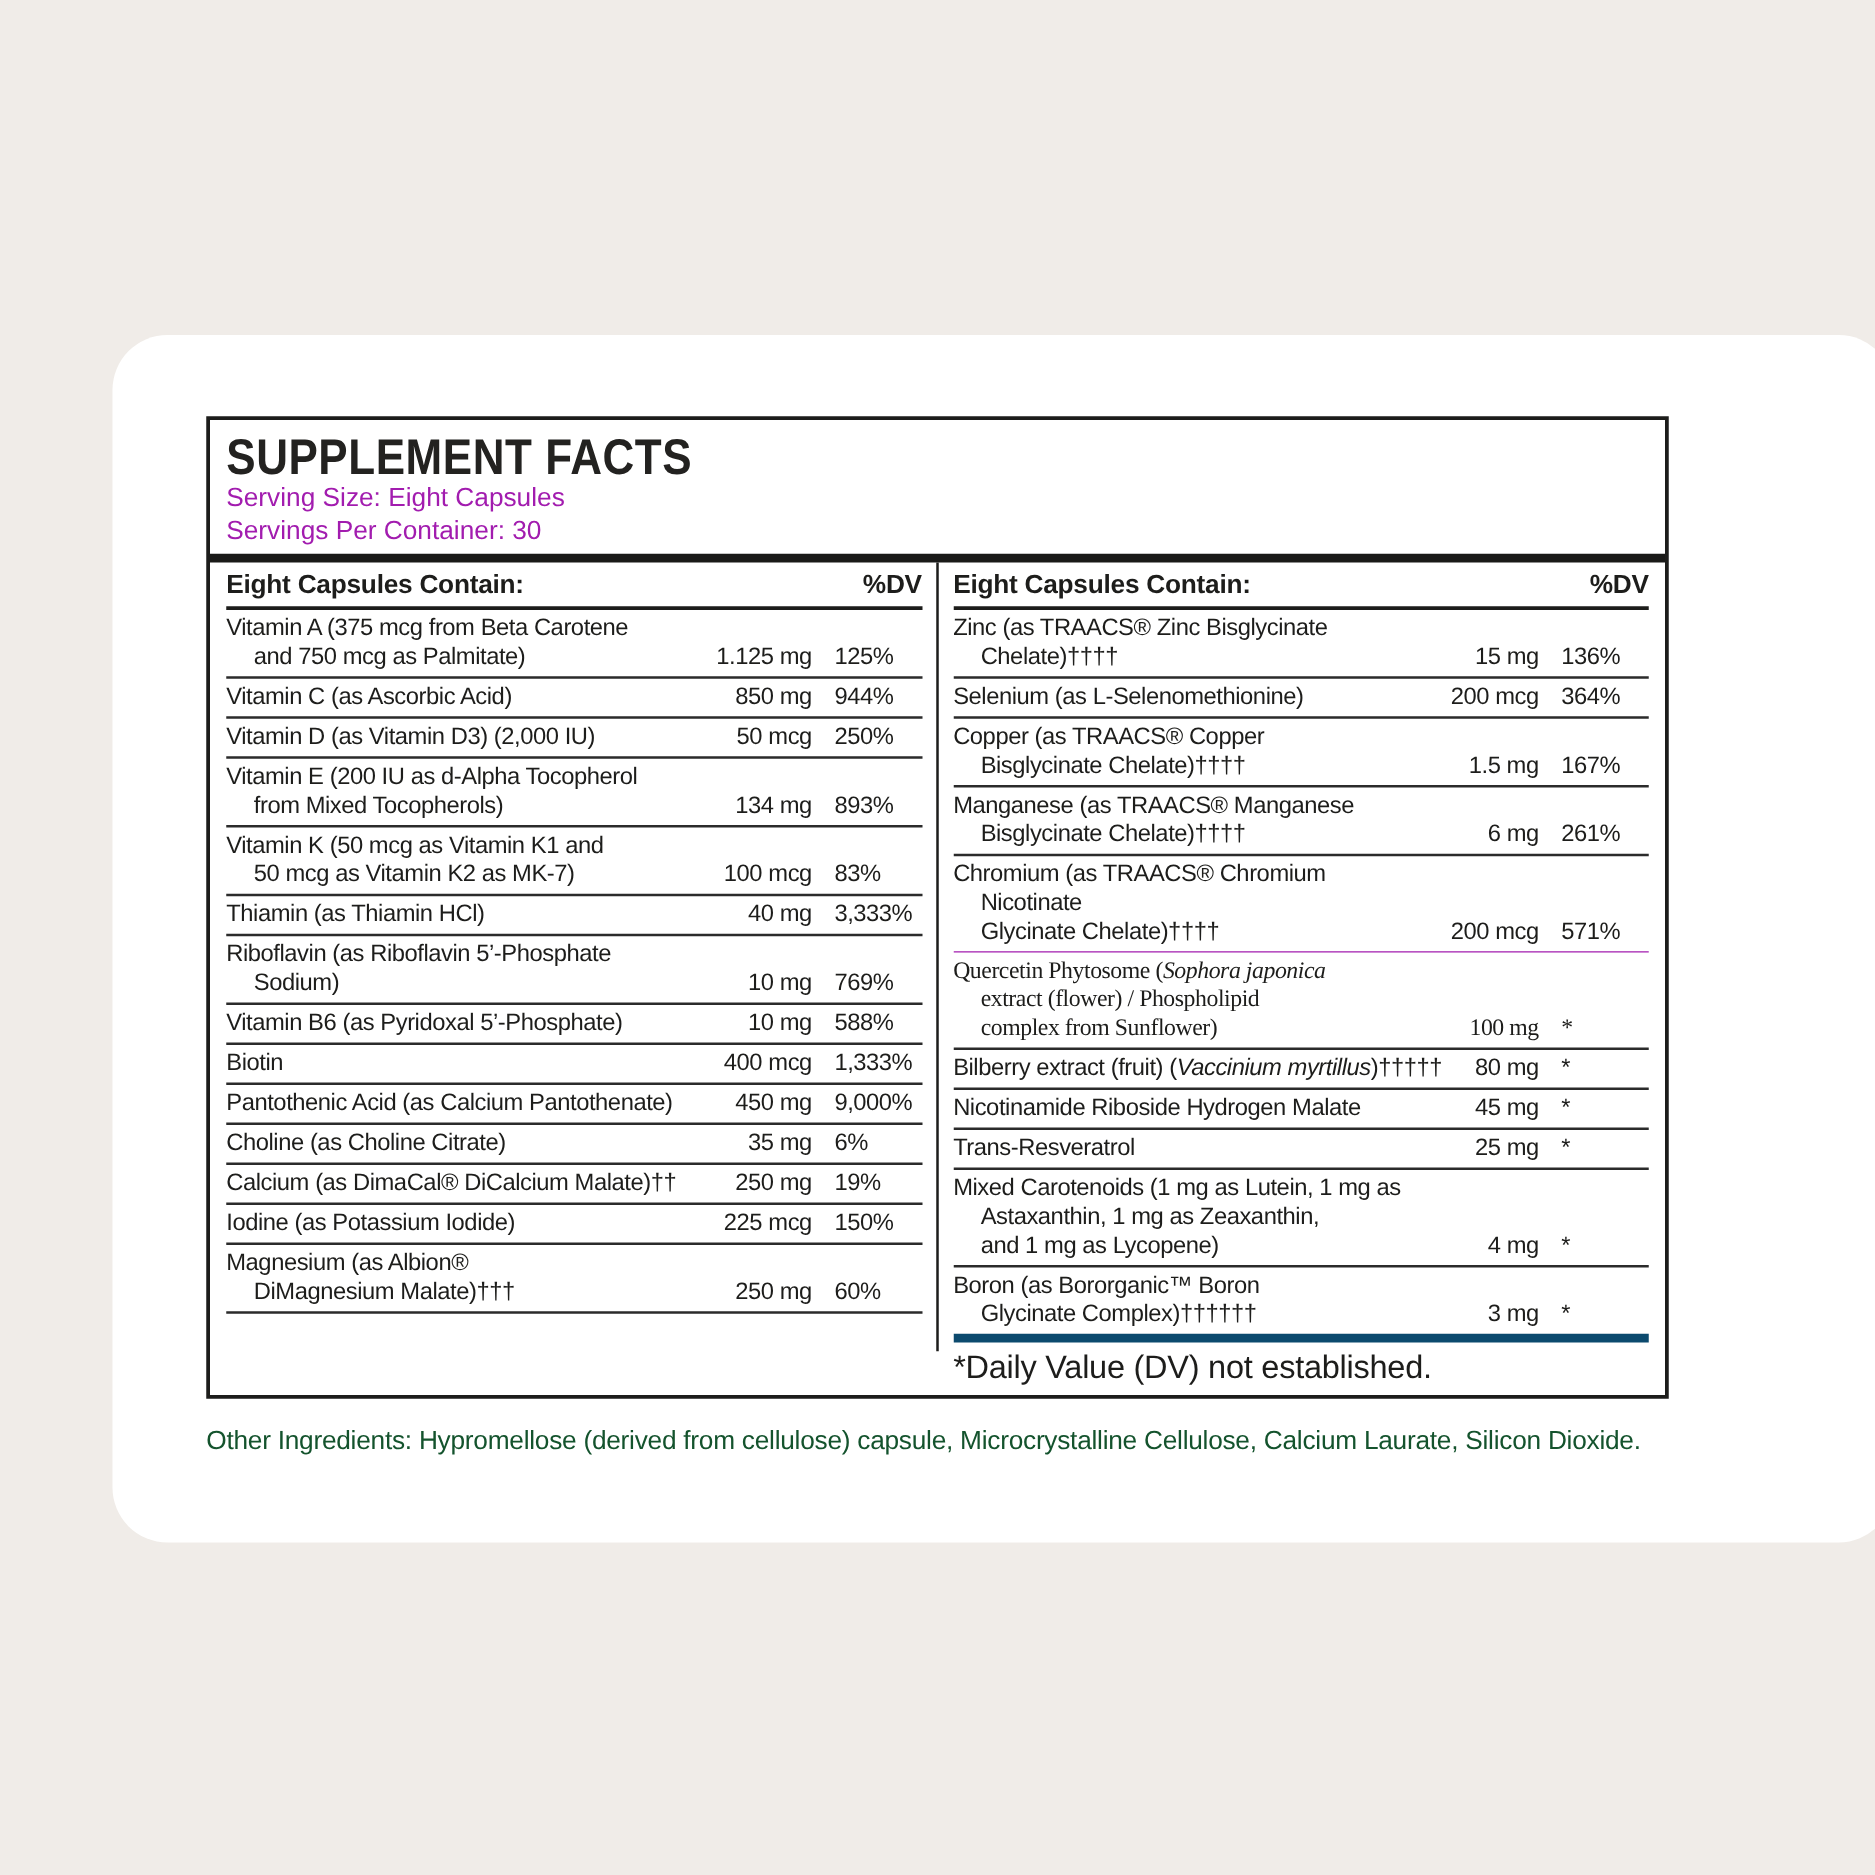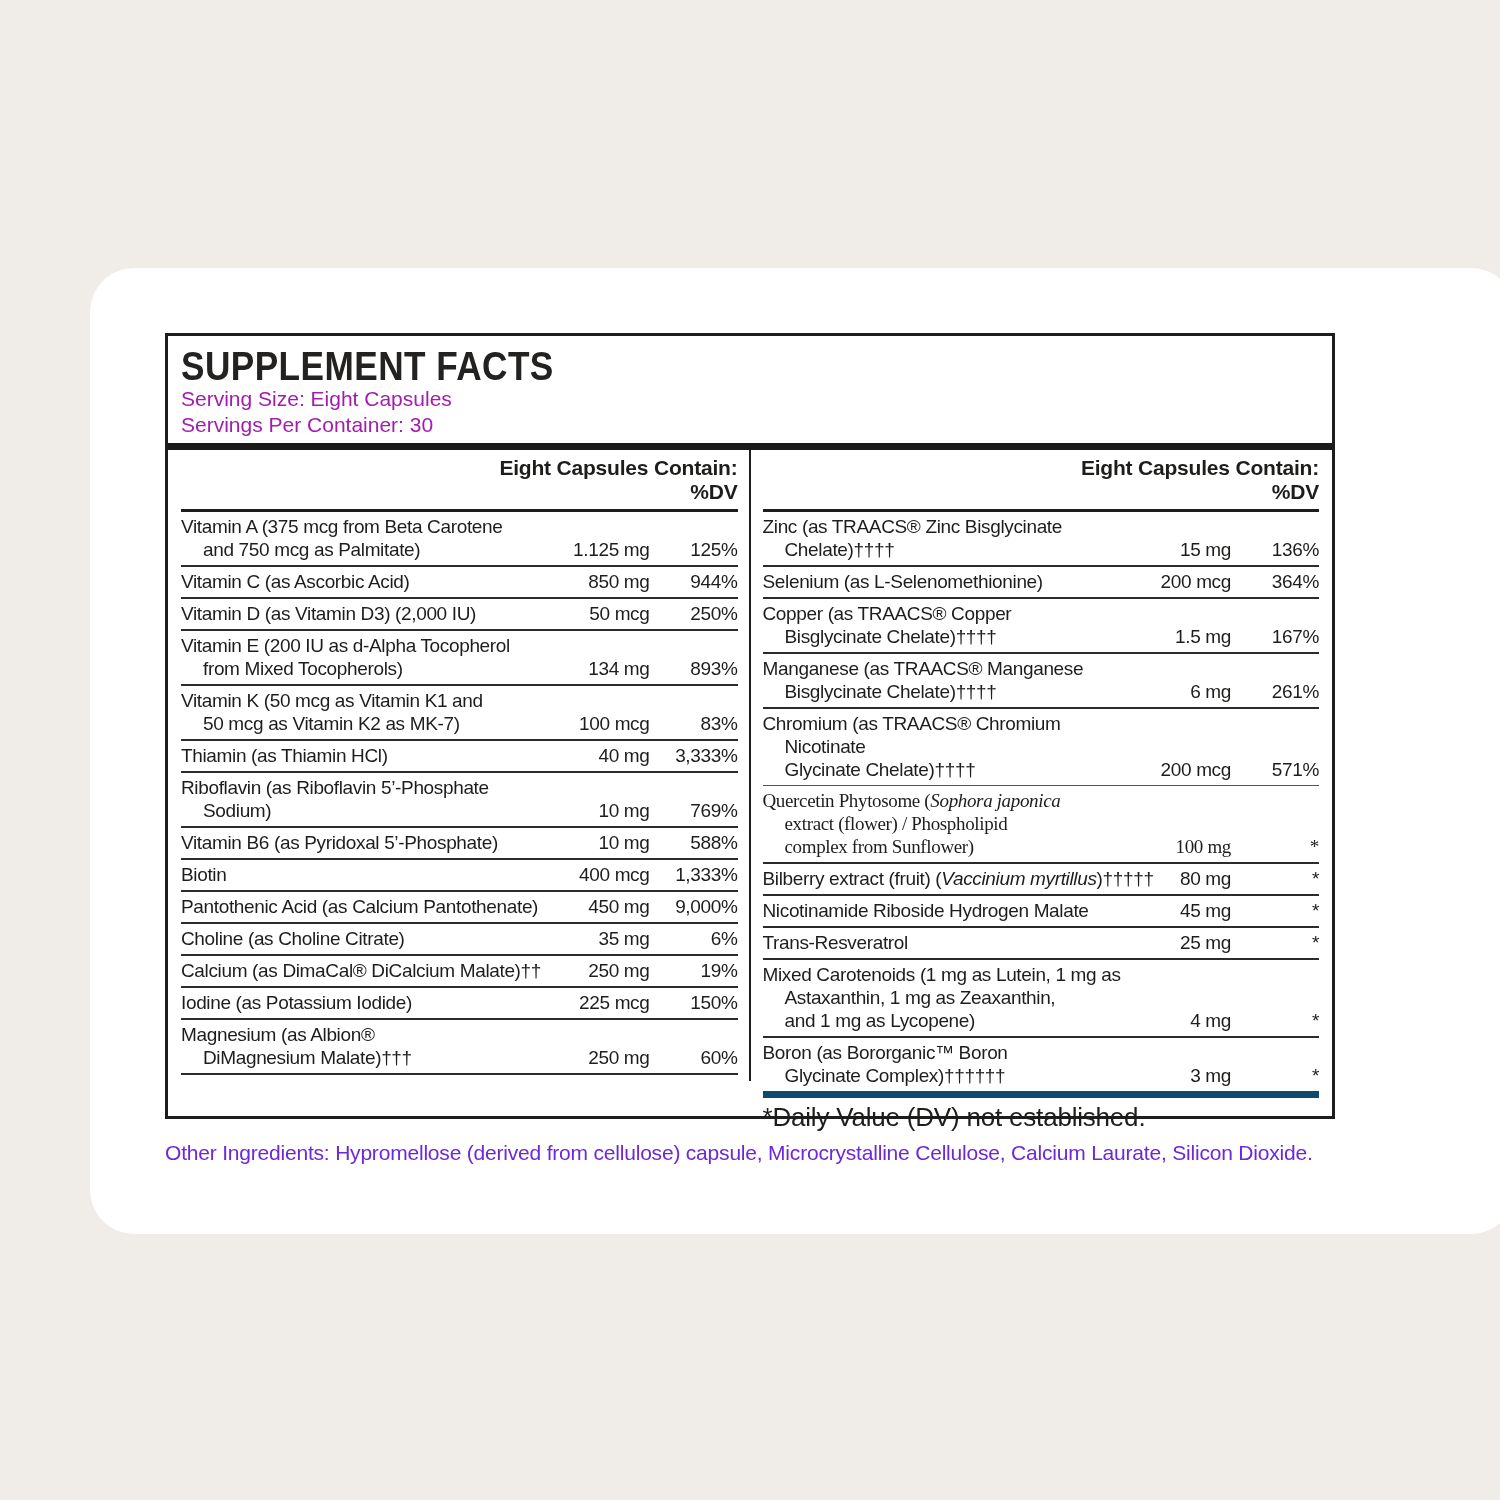--- a/index.html
+++ b/index.html
@@ -17,39 +17,39 @@
 
   .bar { height:7px; background:#1a1a18; margin-top:5px; }
 
   .cols { display:flex; align-items:stretch; height:631px; }
   .col { flex:1 1 0; min-width:0; }
   .col-left  { padding:0 11px 0 13px; }
   .col-right { border-left:2px solid #1d1d1b; padding:0 13px 0 12px; }
 
   .col-head { display:flex; justify-content:space-between; align-items:flex-end;
               font-weight:bold; font-size:21px; letter-spacing:-.2px;
-              padding:6px 0 5px; border-bottom:3px solid #1d1d1b;flex-direction:column; }
+              padding:6px 0 5px; border-bottom:3px solid #1d1d1b; }
 
   .r { display:flex; align-items:flex-end; gap:18px;
        font-size:19px; line-height:23px; letter-spacing:-.35px;
        padding:3px 0 4px; }
   .r + .r { border-top:2px solid #2b2b2b; }
   .r.thick { border-top:1px solid #a21caf;font-family:Liberation Serif, serif; }
   .r.last { border-bottom:2px solid #2b2b2b; }
 
   .nm  { flex:1 1 auto; min-width:0; white-space:pre-line;
          padding-left:22px; text-indent:-22px; }
   .amt { flex:0 0 auto; min-width:86px; text-align:right; white-space:nowrap; }
-  .dv  { flex:0 0 auto; min-width:70px; text-align:right; white-space:nowrap; }
+  .dv  { flex:0 0 auto; min-width:70px; white-space:nowrap; }
   .r.tight .amt { min-width:0; }
 
   .note { border-top:7px solid #0c4a6e; padding:4px 0 0; font-size:26px; letter-spacing:-.2px; }
 
   .other { position:absolute; left:75px; top:872px; width:1180px;
-           font-size:21px; line-height:26px; color:#6d28d9; letter-spacing:-.2px; }
+           font-size:21px; line-height:26px; color:#14532d; letter-spacing:-.2px; }
 </style>
 </head>
 <body>
 
 <div class="canvas">
   <div class="card">
 
     <div class="sf">
 
       <div class="sf-head">

